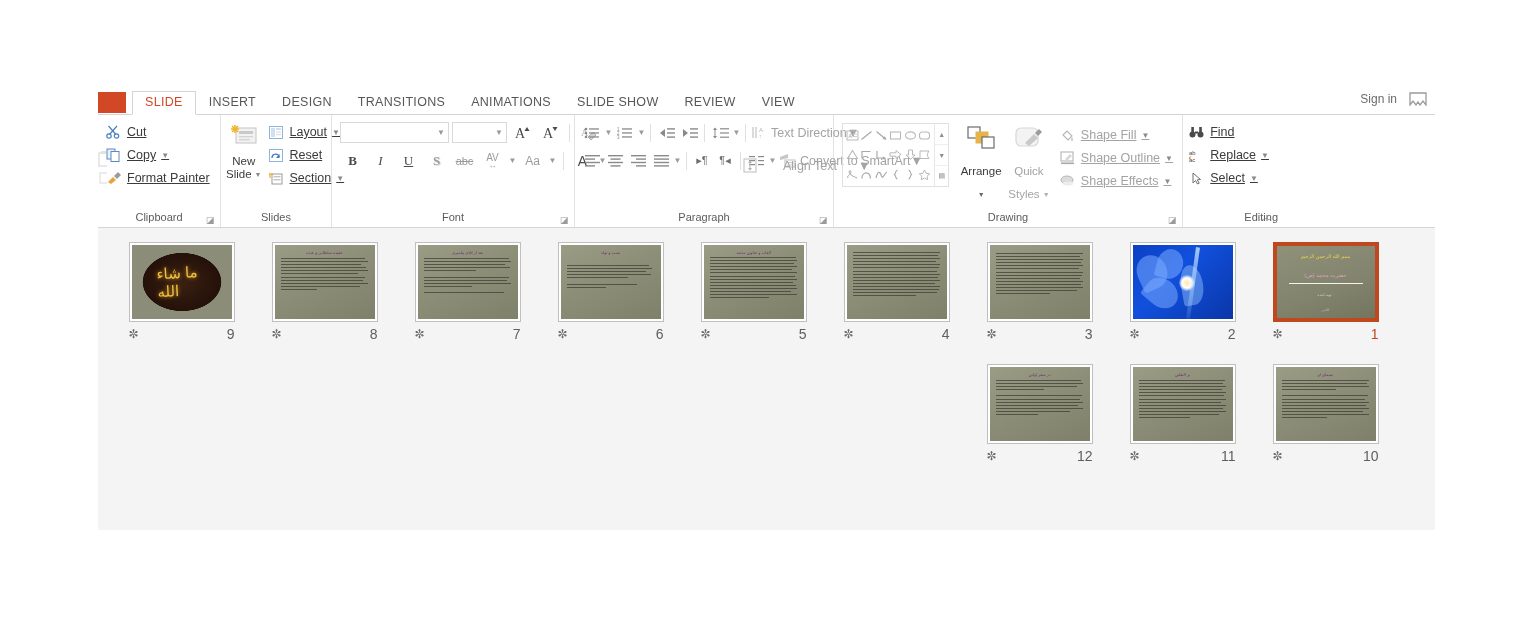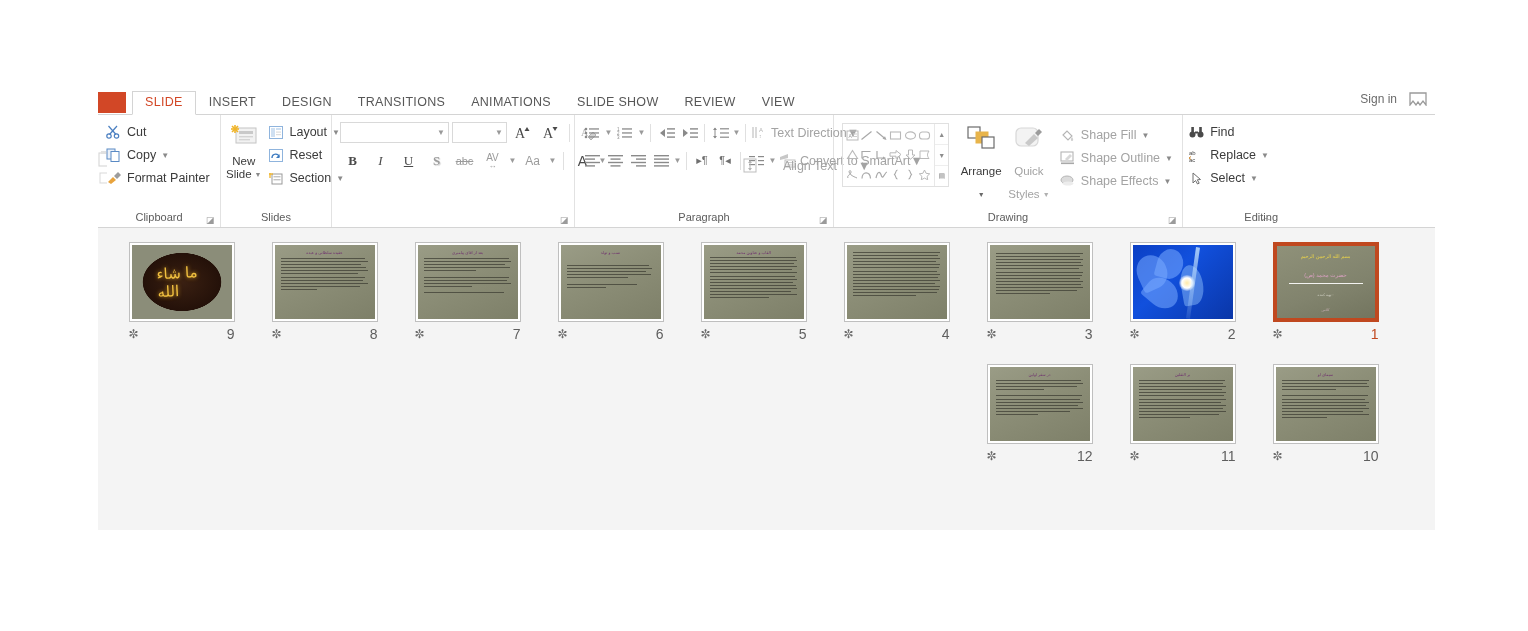--- a/index.html
+++ b/index.html
@@ -94,20 +94,21 @@
   }
 
   
   .g-clipboard { width: 122px; }
   .clip-col { display: flex; flex-direction: column; gap: 3px; padding-top: 2px;}
   .cmd {
     display: flex; align-items: center;
     font-size: 12.5px; color: #3b3b3b;
     height: 20px; padding: 0 4px 0 2px;
     white-space: nowrap;
+    text-decoration: underline;
   }
   .cmd .ico { width: 17px; height: 16px; margin-right: 5px; display:inline-flex; align-items:center; justify-content:center; flex: none;}
   .cmd .caret { margin-left: 5px; color: #8a8a8a; font-size: 8px; }
   .paste-stub {
     position: absolute;
     left: -5px; top: 36px;
     width: 14px; height: 46px;
     opacity: .55;
   }
 
@@ -508,20 +509,21 @@
             <span>Aa</span>
           </div>
           <span class="tiny-caret">▼</span>
           <span class="vsep"></span>
           <div class="sbtn" style="font-size:14px;">
             <span>A</span>
           </div>
           <span class="tiny-caret">▼</span>
         </div>
       </div>
+      <div class="group-label">Font</div>
       <div class="dlg-launcher">◪</div>
     </div>
 
     <div class="group g-para">
       <div class="group-body" style="flex-direction:column;padding-top:7px;padding-left:6px;">
         <div class="pararow">
           <div class="pbtn">
             <svg width="16" height="14" viewBox="0 0 16 14">
               <circle cx="2" cy="3" r="1.3" fill="#8a8a8a"></circle>
                 <rect x="5" y="2.3" width="10" height="1.3" fill="#8a8a8a"></rect>

